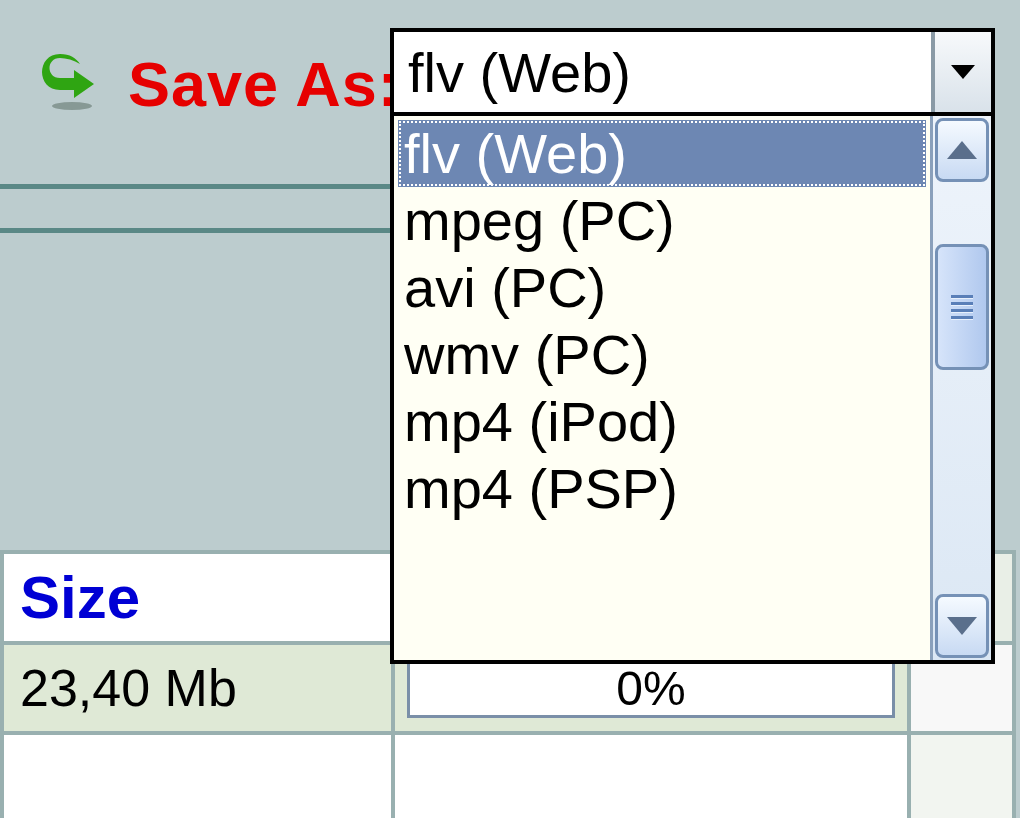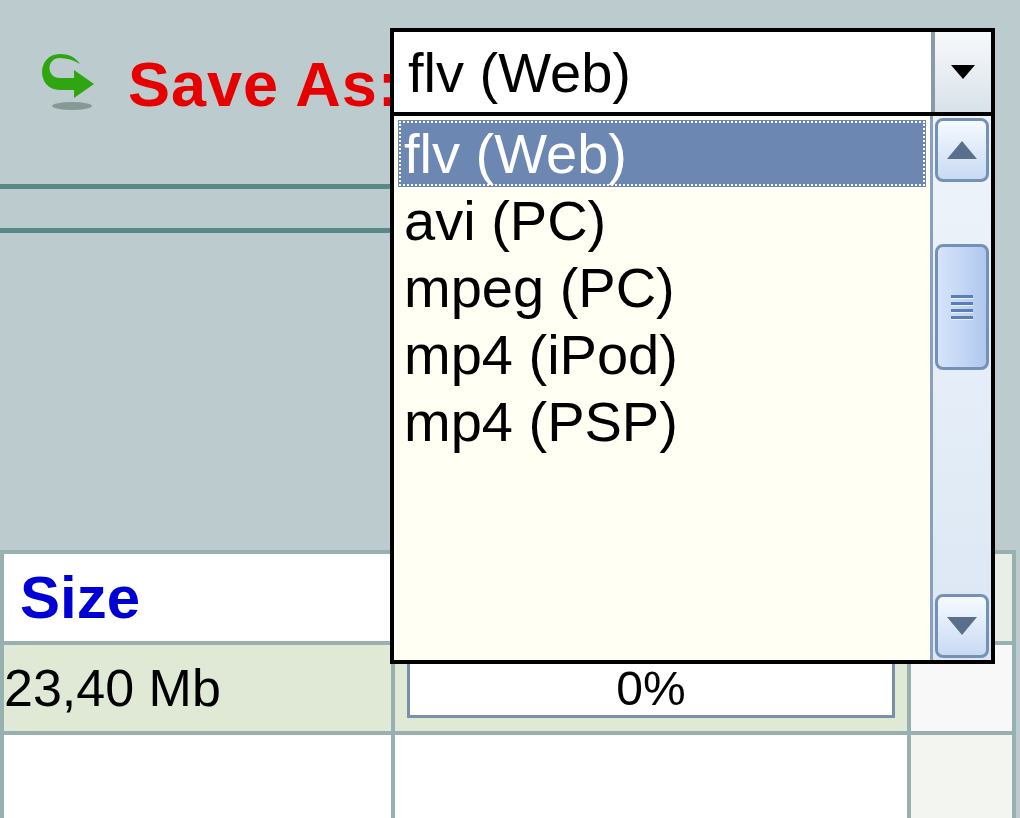--- a/index.html
+++ b/index.html
@@ -176,20 +176,21 @@
   .data-row {
     position: absolute;
     top: 95px;
     height: 90px;
     background: #dfe9d6;
     border: 4px solid #99b0b0;
     border-top: none;
     box-sizing: border-box;
     display: flex;
     align-items: center;
+    padding-left: 16px;
     font-size: 52px;
     color: #000;
   }
   .cell-size   { left: 0;    width: 395px; }
   .cell-prog   { left: 395px; width: 516px; border-left:none; background:#dfe9d6; justify-content:center; padding:0 12px; }
   .cell-scroll { left: 911px; width: 105px; border-left:none; background:#f8f8f8; }
 
   .progress-box {
     width: 100%;
     height: 60px;
@@ -254,22 +255,23 @@
     <span class="combo-caret">
       <svg viewBox="0 0 24 14">
           <polygon points="0,0 24,0 12,14" fill="#000"></polygon>
         </svg>
     </span>
   </div>
 
   <div class="dropdown">
     <div class="dropdown-list">
       <div class="dropdown-item selected">flv (Web)</div>
+      <div class="dropdown-item">mpeg (PC)</div>
       <div class="dropdown-item">avi (PC)</div>
-      <div class="dropdown-item">mpeg (PC)</div>
+      <div class="dropdown-item">wmv (PC)</div>
       <div class="dropdown-item">mp4 (iPod)</div>
       <div class="dropdown-item">mp4 (PSP)</div>
     </div>
 
     <div class="scrollbar">
       <div class="scroll-btn">
         <svg viewBox="0 0 30 18">
             <polygon points="15,0 30,18 0,18"></polygon>
           </svg>
       </div>

